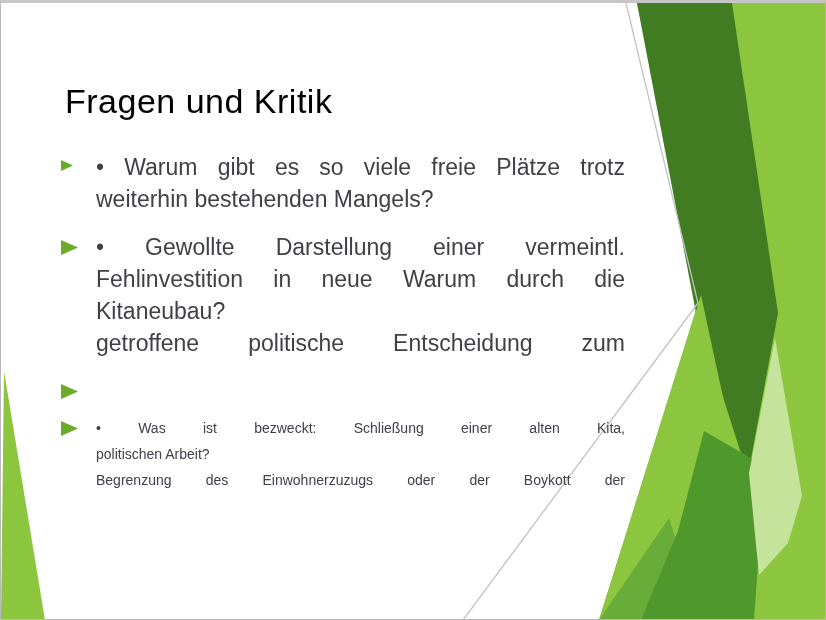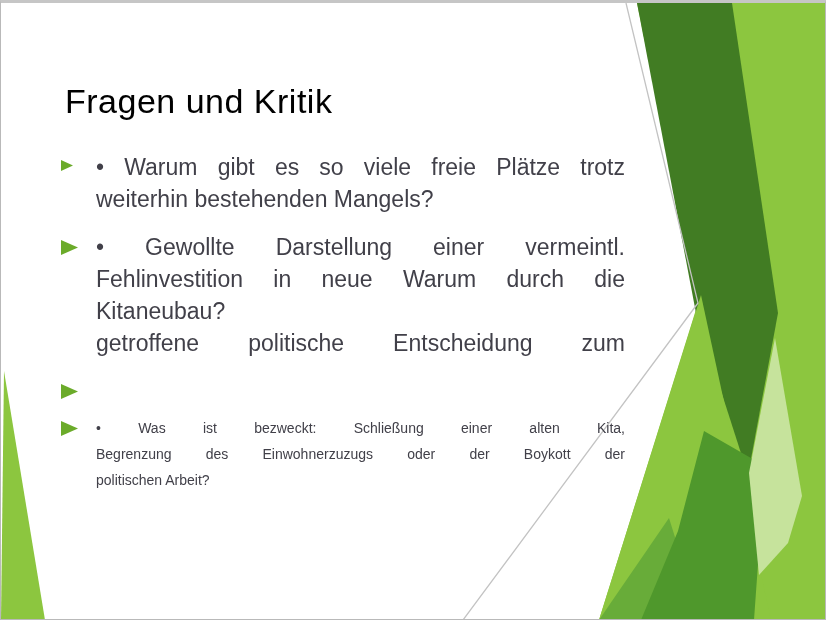--- a/index.html
+++ b/index.html
@@ -117,19 +117,19 @@
         </div>
       </div>
       <div class="bullet-item small">
         <div class="marker-box">
           <svg width="17" height="15" viewBox="0 0 17 15">
             <polygon points="0,0 17,7.5 0,15" fill="#6bab2a"></polygon>
           </svg>
         </div>
         <div class="bullet-text">
           <div class="bullet-line jl">•   Was  ist  bezweckt:  Schließung  einer  alten  Kita,</div>
+          <div class="bullet-line">politischen Arbeit?</div>
           <div class="bullet-line jl">Begrenzung des Einwohnerzuzugs oder der Boykott der</div>
-          <div class="bullet-line">politischen Arbeit?</div>
         </div>
       </div>
     </div>
 
 </div>
 
 </body></html>

